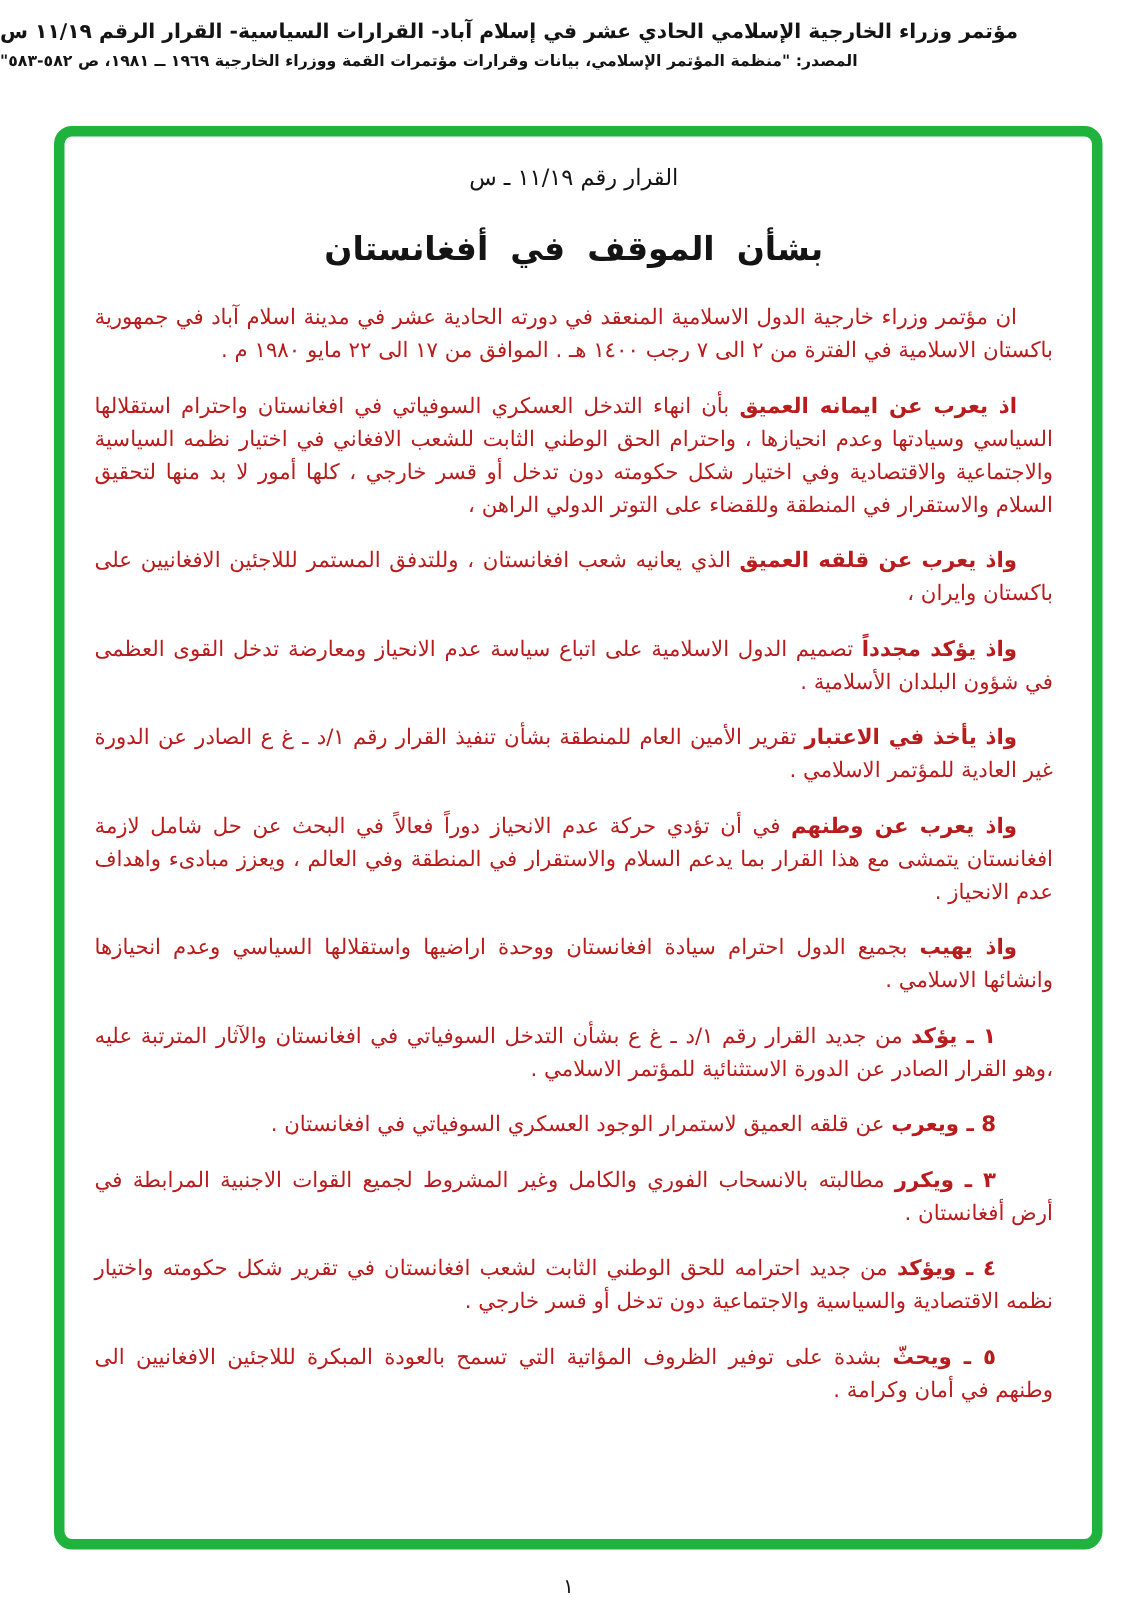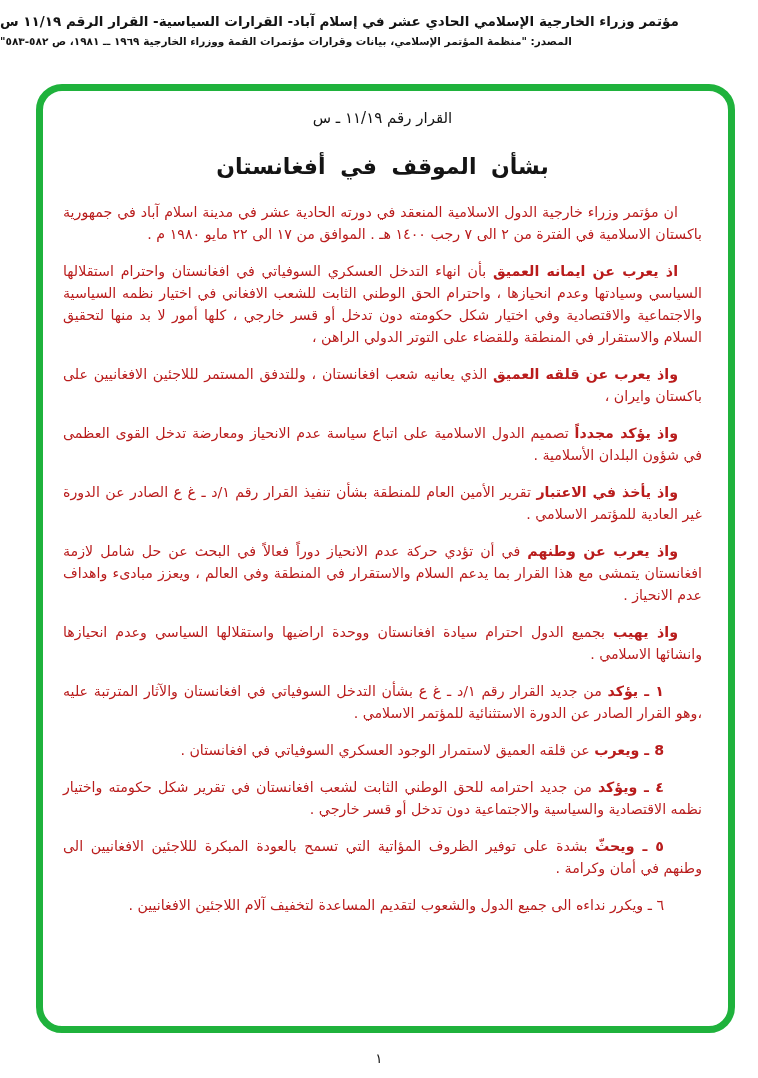--- a/index.html
+++ b/index.html
@@ -33,21 +33,21 @@
     font-weight: bold;
     white-space: nowrap;
   }
   .green-box {
     position: absolute;
     top: 84px;
     left: 36px;
     width: 699px;
     height: 949px;
     border: 7px solid #1fb23c;
-    border-radius: 26px;
+    border-radius: 12px;
     padding: 12px 26px 10px 20px;
     overflow: hidden;
   }
   .decision-line {
     text-align: center;
     font-size: 15px;
     margin-top: 6px;
   }
   .subject-title {
     text-align: center;
@@ -101,24 +101,24 @@
     <p class="para"><b class="lead">واذ يأخذ في الاعتبار</b> <span>تقرير الأمين العام للمنطقة بشأن تنفيذ القرار رقم ١/د ـ غ ع الصادر عن الدورة غير العادية للمؤتمر الاسلامي .</span></p>
 
     <p class="para"><b class="lead">واذ يعرب عن وطنهم</b> <span>في أن تؤدي حركة عدم الانحياز دوراً فعالاً في البحث عن حل شامل لازمة افغانستان يتمشى مع هذا القرار بما يدعم السلام والاستقرار في المنطقة وفي العالم ، ويعزز مبادىء واهداف عدم الانحياز .</span></p>
 
     <p class="para"><b class="lead">واذ يهيب</b> <span>بجميع الدول احترام سيادة افغانستان ووحدة اراضيها واستقلالها السياسي وعدم انحيازها وانشائها الاسلامي .</span></p>
 
     <p class="item"><b class="lead">١ ـ يؤكد</b> <span>من جديد القرار رقم ١/د ـ غ ع بشأن التدخل السوفياتي في افغانستان والآثار المترتبة عليه ،وهو القرار الصادر عن الدورة الاستثنائية للمؤتمر الاسلامي .</span></p>
 
     <p class="item"><b class="lead">8 ـ ويعرب</b> <span>عن قلقه العميق لاستمرار الوجود العسكري السوفياتي في افغانستان .</span></p>
 
+    <p class="item"><b class="lead">٣ ـ ويكرر</b> <span>مطالبته بالانسحاب الفوري والكامل وغير المشروط لجميع القوات الاجنبية المرابطة في أرض أفغانستان .</span></p>
 
     <p class="item"><b class="lead">٤ ـ ويؤكد</b> <span>من جديد احترامه للحق الوطني الثابت لشعب افغانستان في تقرير شكل حكومته واختيار نظمه الاقتصادية والسياسية والاجتماعية دون تدخل أو قسر خارجي .</span></p>
 
     <p class="item"><b class="lead">٥ ـ ويحثّ</b> <span>بشدة على توفير الظروف المؤاتية التي تسمح بالعودة المبكرة لللاجئين الافغانيين الى وطنهم في أمان وكرامة .</span></p>
 
-    <p class="item"><span>٦ ـ ويكرر</span> <span>نداءه الى جميع الدول والشعوب لتقديم المساعدة لتخفيف آلام اللاجئين الافغانيين .</span></p>
 
   </div>
 
   <div class="page-number">١</div>
 
 </div>
 
 </body></html>

